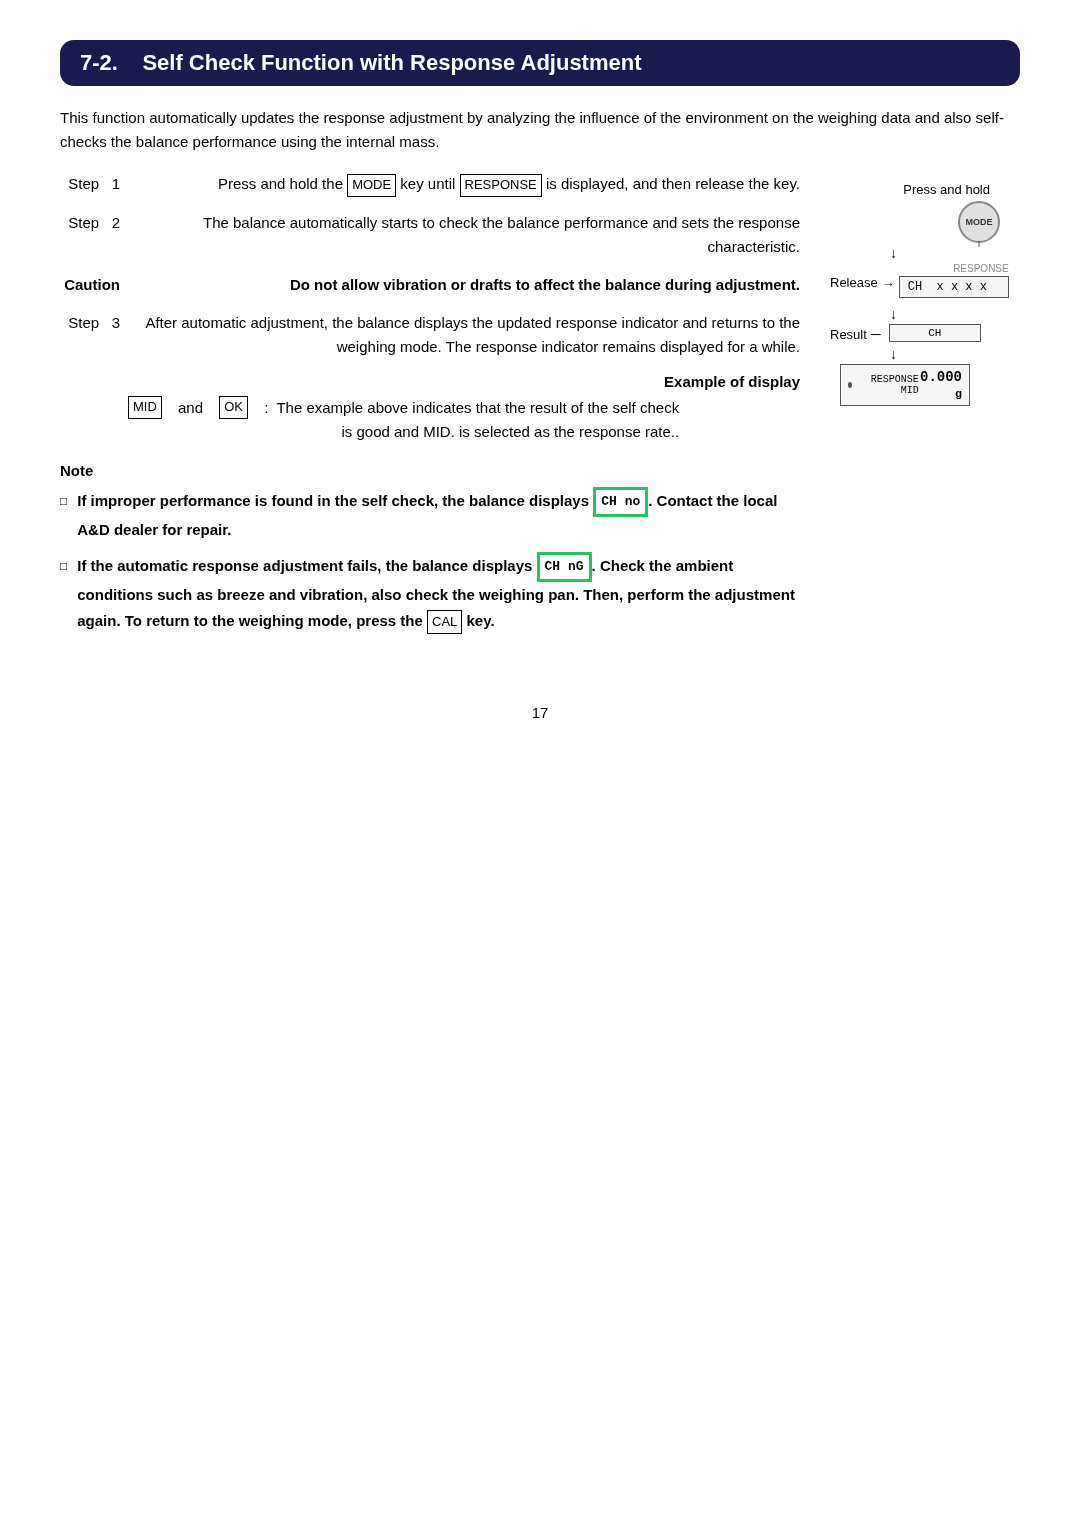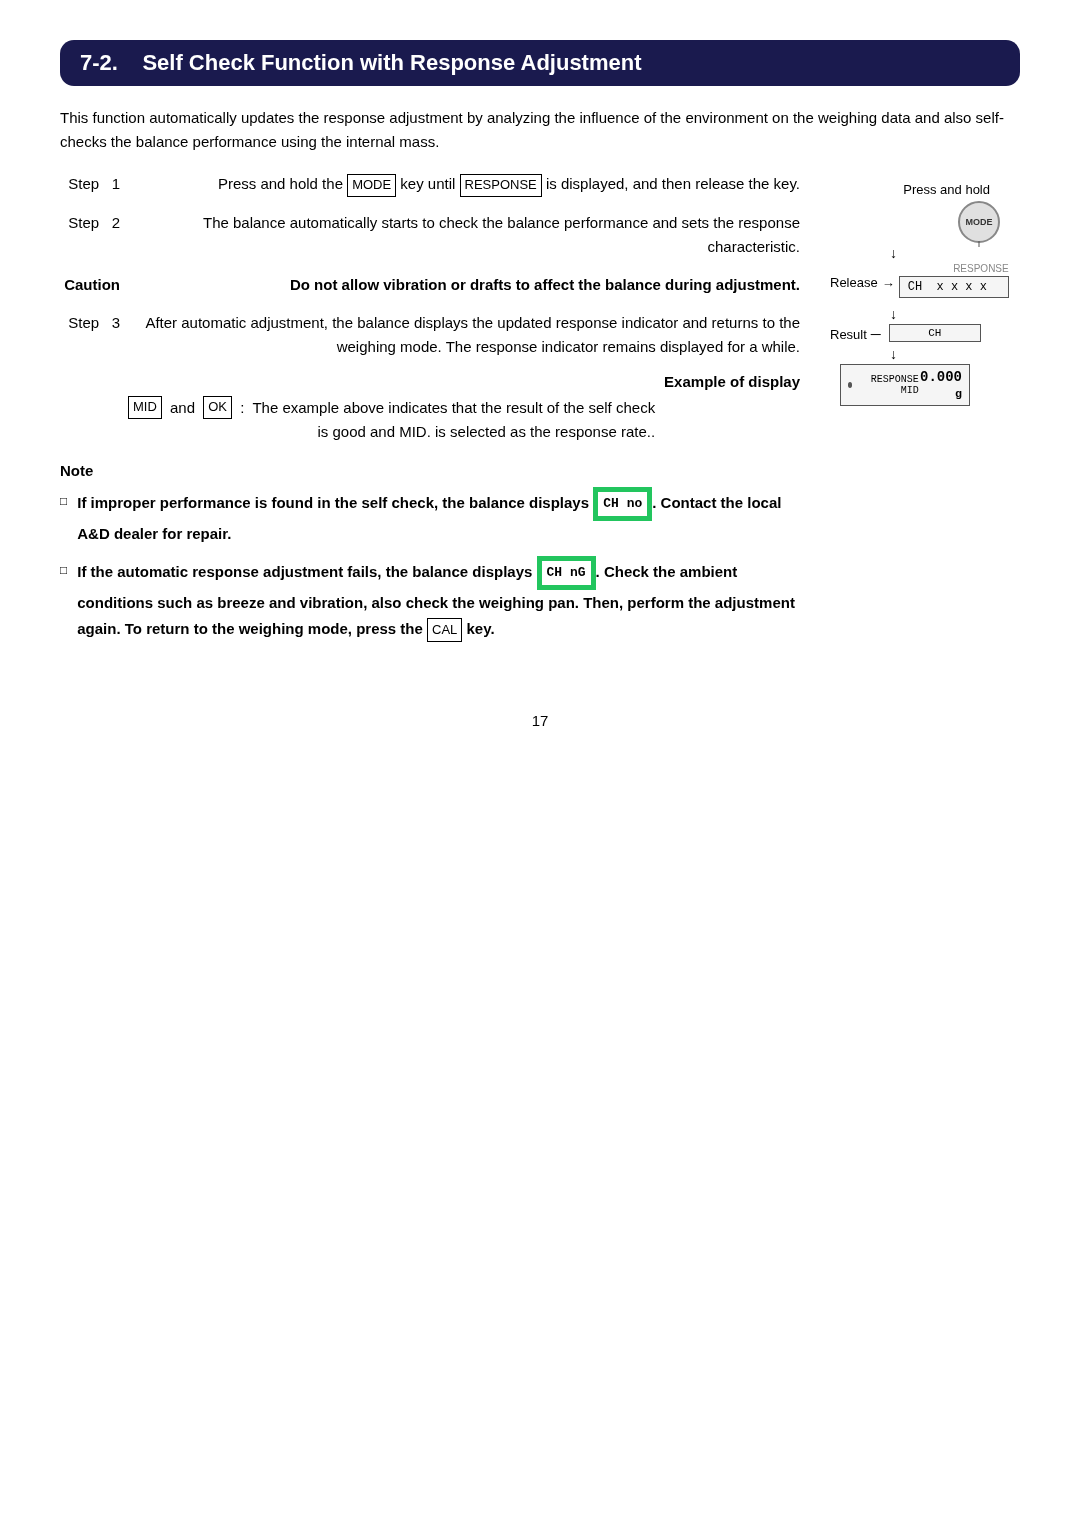--- a/index.html
+++ b/index.html
@@ -74,21 +74,21 @@
       margin-left: 68px;
       text-align: right;
     }
     .example-title {
       font-weight: bold;
       margin-bottom: 6px;
     }
     .example-row {
       display: flex;
       align-items: flex-start;
-      gap: 4px;
+      gap: 12px;
       line-height: 1.6;
     }
     .note-section {
       margin-top: 18px;
     }
     .note-label {
       font-weight: bold;
       margin-bottom: 8px;
     }
     .note-item {
@@ -215,21 +215,21 @@
       display: inline-block;
       margin-right: 4px;
     }
     .diagram-arrow {
       font-size: 14px;
       margin: 2px 0;
       padding-left: 60px;
     }
     .inline-display {
       display: inline-block;
-      border: 5px solid #22c55e;
+      border: 3px solid #22c55e;
       padding: 1px 5px;
       font-size: 13px;
       font-family: 'Courier New', monospace;
       background: #fff;
       vertical-align: middle;
     }
   </style>
 </head>
 <body>
 

